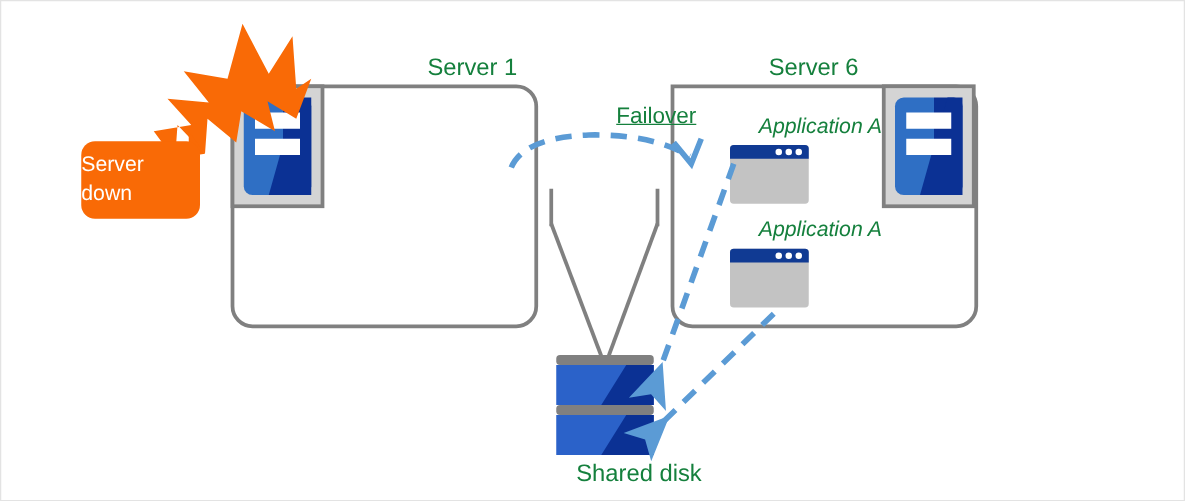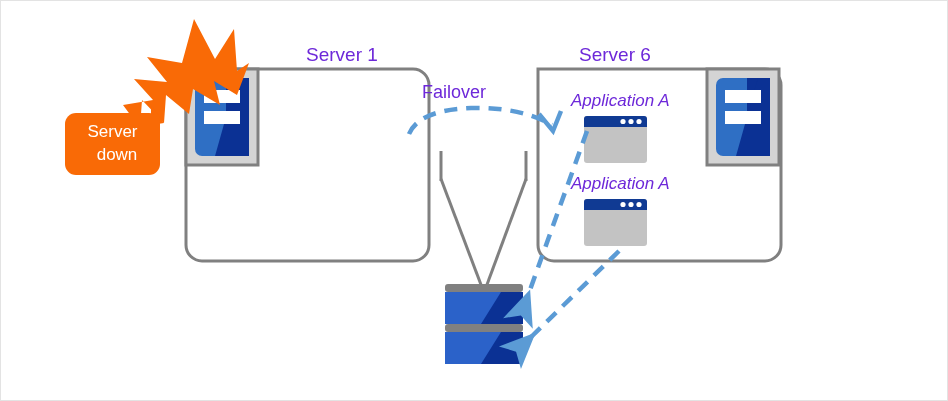--- a/index.html
+++ b/index.html
@@ -21,23 +21,24 @@
   }
   #diagram-svg {
     position: absolute;
     left: 0;
     top: 0;
     width: 948px;
     height: 401px;
   }
   .lbl {
     position: absolute;
-    color: #6d28d9;
+    color: #15803d;
     white-space: nowrap;
     font-family: "Liberation Sans", sans-serif;
+    margin-left: 36px;
   }
   .lbl-server-title {
     font-size: 19px;
     line-height: 22px;
   }
   .lbl-app {
     font-size: 17px;
     line-height: 20px;
     font-style: italic;
   }
@@ -47,21 +48,21 @@
   }
   .lbl-disk {
     font-size: 19px;
     line-height: 22px;
   }
   .badge-text {
     position: absolute;
     color: #ffffff;
     font-size: 17px;
     line-height: 21px;
-    text-align: center;
+    text-align: left;
     white-space: nowrap;
   }
 </style>
 </head>
 <body>
 
 <div id="canvas">
 
   <svg id="diagram-svg" viewBox="0 0 948 401">
     <defs>
@@ -154,24 +155,25 @@
     <g>
       <path d="M150,104 L163,122 L150,124 Z" fill="#f96a06"></path>
       <rect x="64" y="112" width="95" height="62" rx="11" ry="11" fill="#f96a06"></rect>
     </g>
   </svg>
 
   <div class="lbl lbl-server-title" style="left:305px; top:43px;">Server 1</div>
 
   <div class="lbl lbl-server-title" style="left:578px; top:43px;">Server 6</div>
 
-  <div class="lbl lbl-failover" style="left:421px; top:81px;">Failover</div>
+  <div class="lbl lbl-failover" style="left:456px; top:81px;text-decoration:underline;">Failover</div>
 
   <div class="lbl lbl-app" style="left:570px; top:90px;">Application A</div>
 
   <div class="lbl lbl-app" style="left:570px; top:173px;">Application A</div>
 
+  <div class="lbl lbl-disk" style="left:424px; top:368px;">Shared disk</div>
 
   <div class="badge-text" style="left:64px; top:120px; width:95px;">Server</div>
 
   <div class="badge-text" style="left:64px; top:143px; width:104px;">down</div>
 
 </div>
 
 </body></html>

